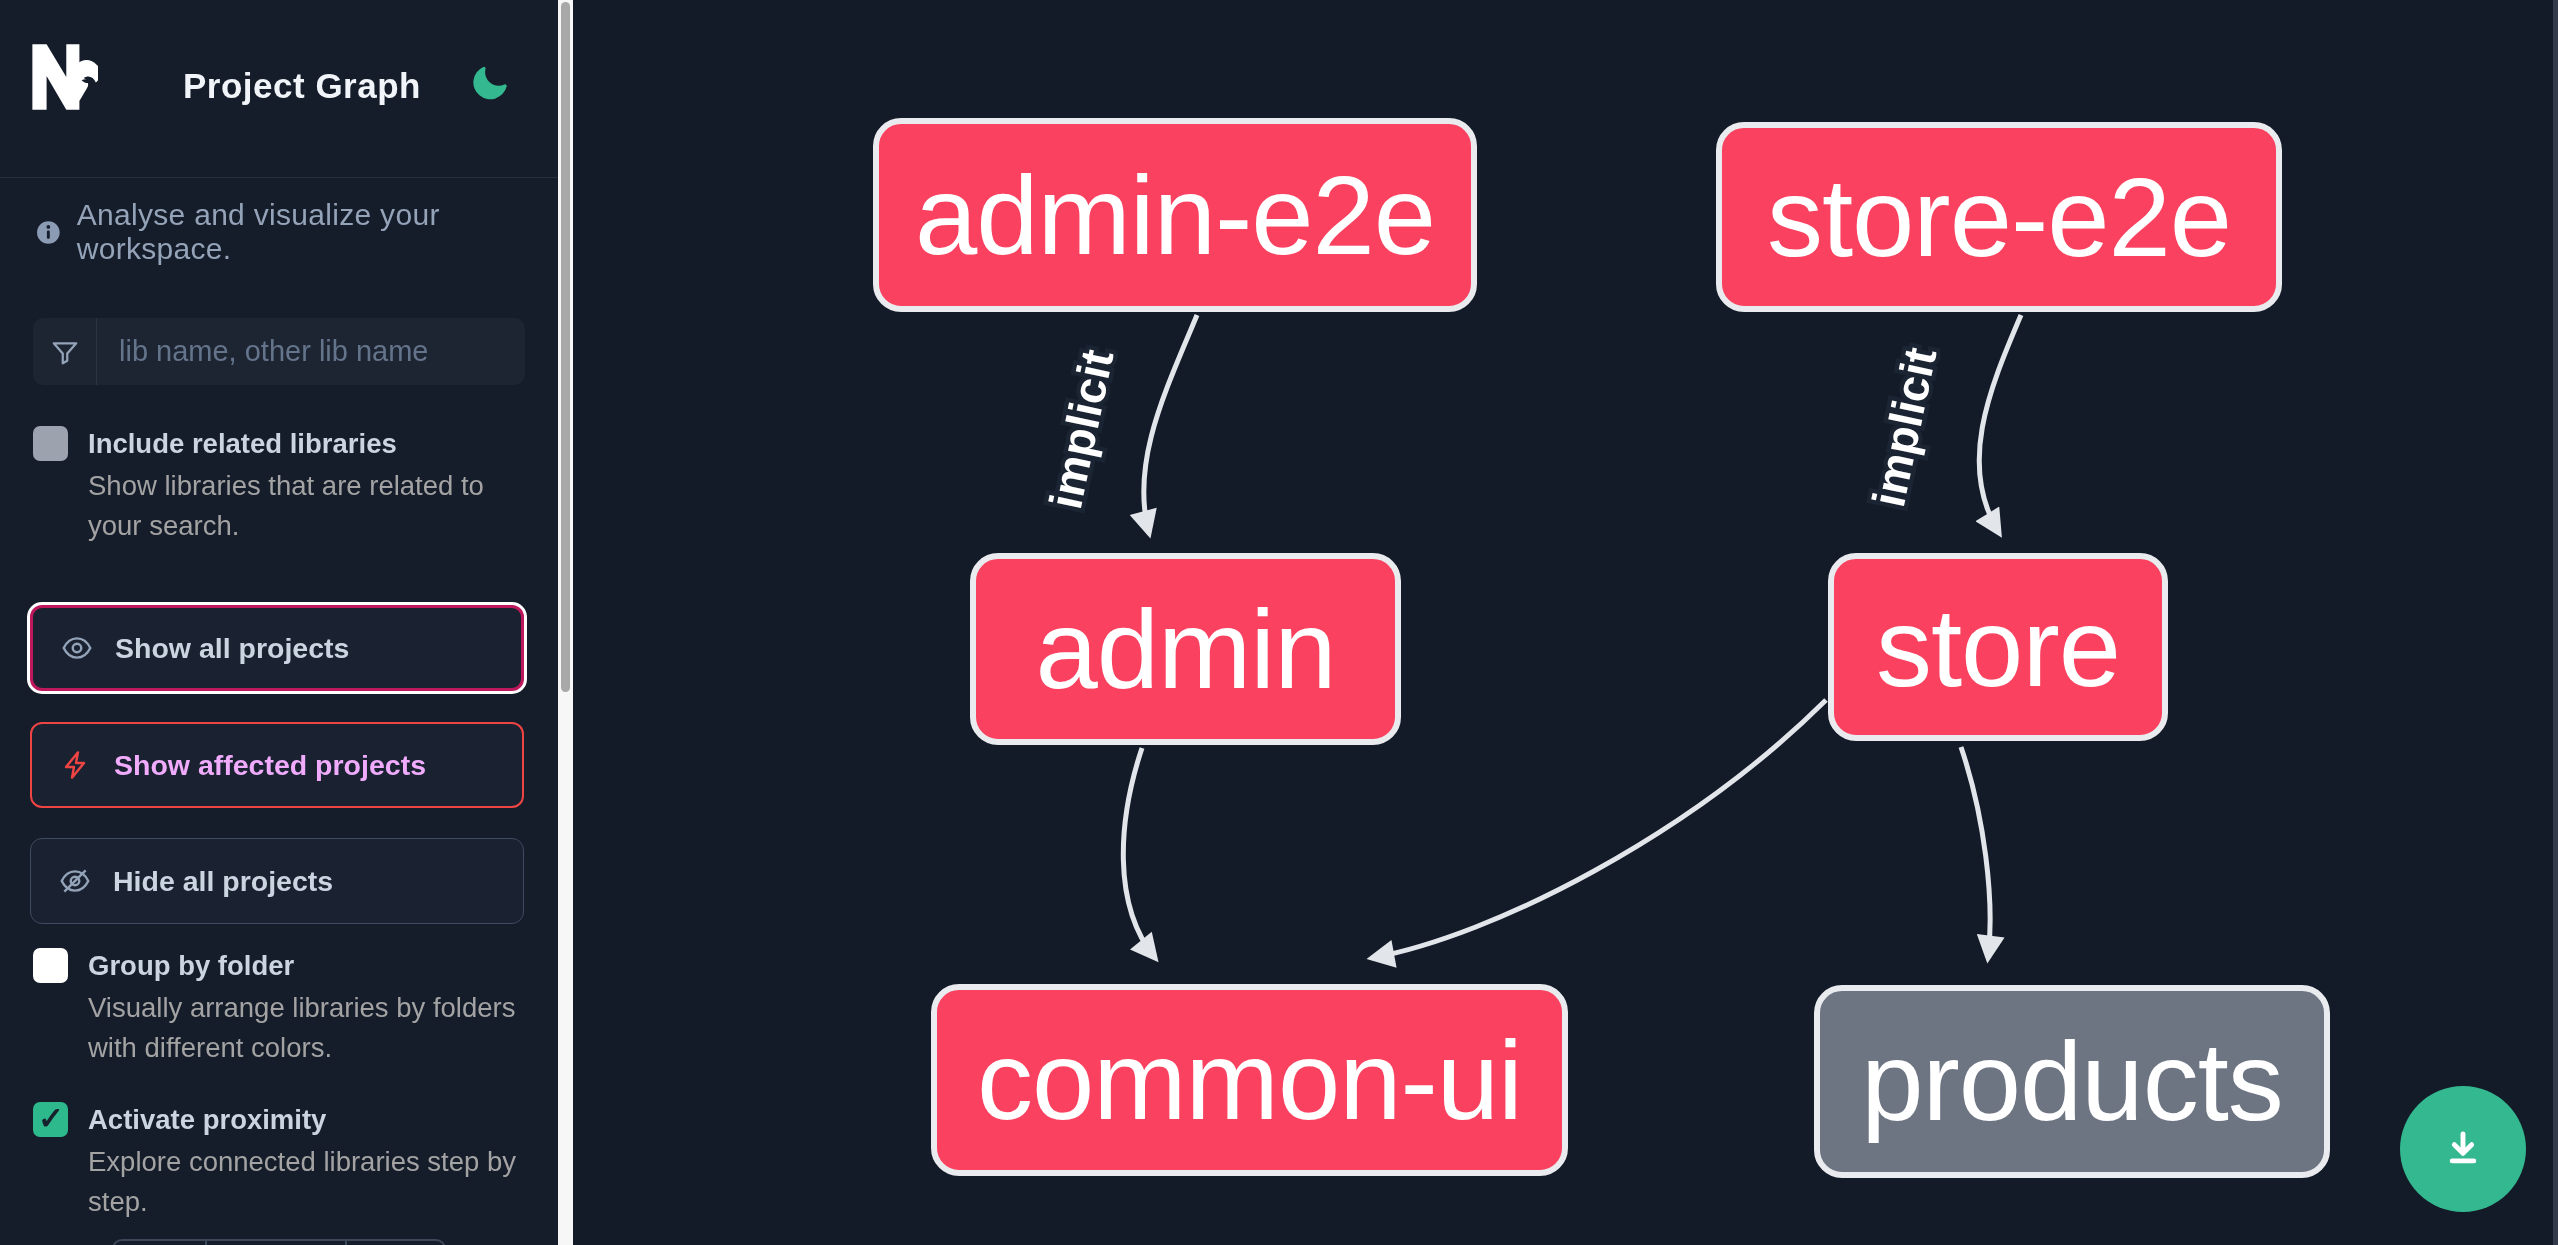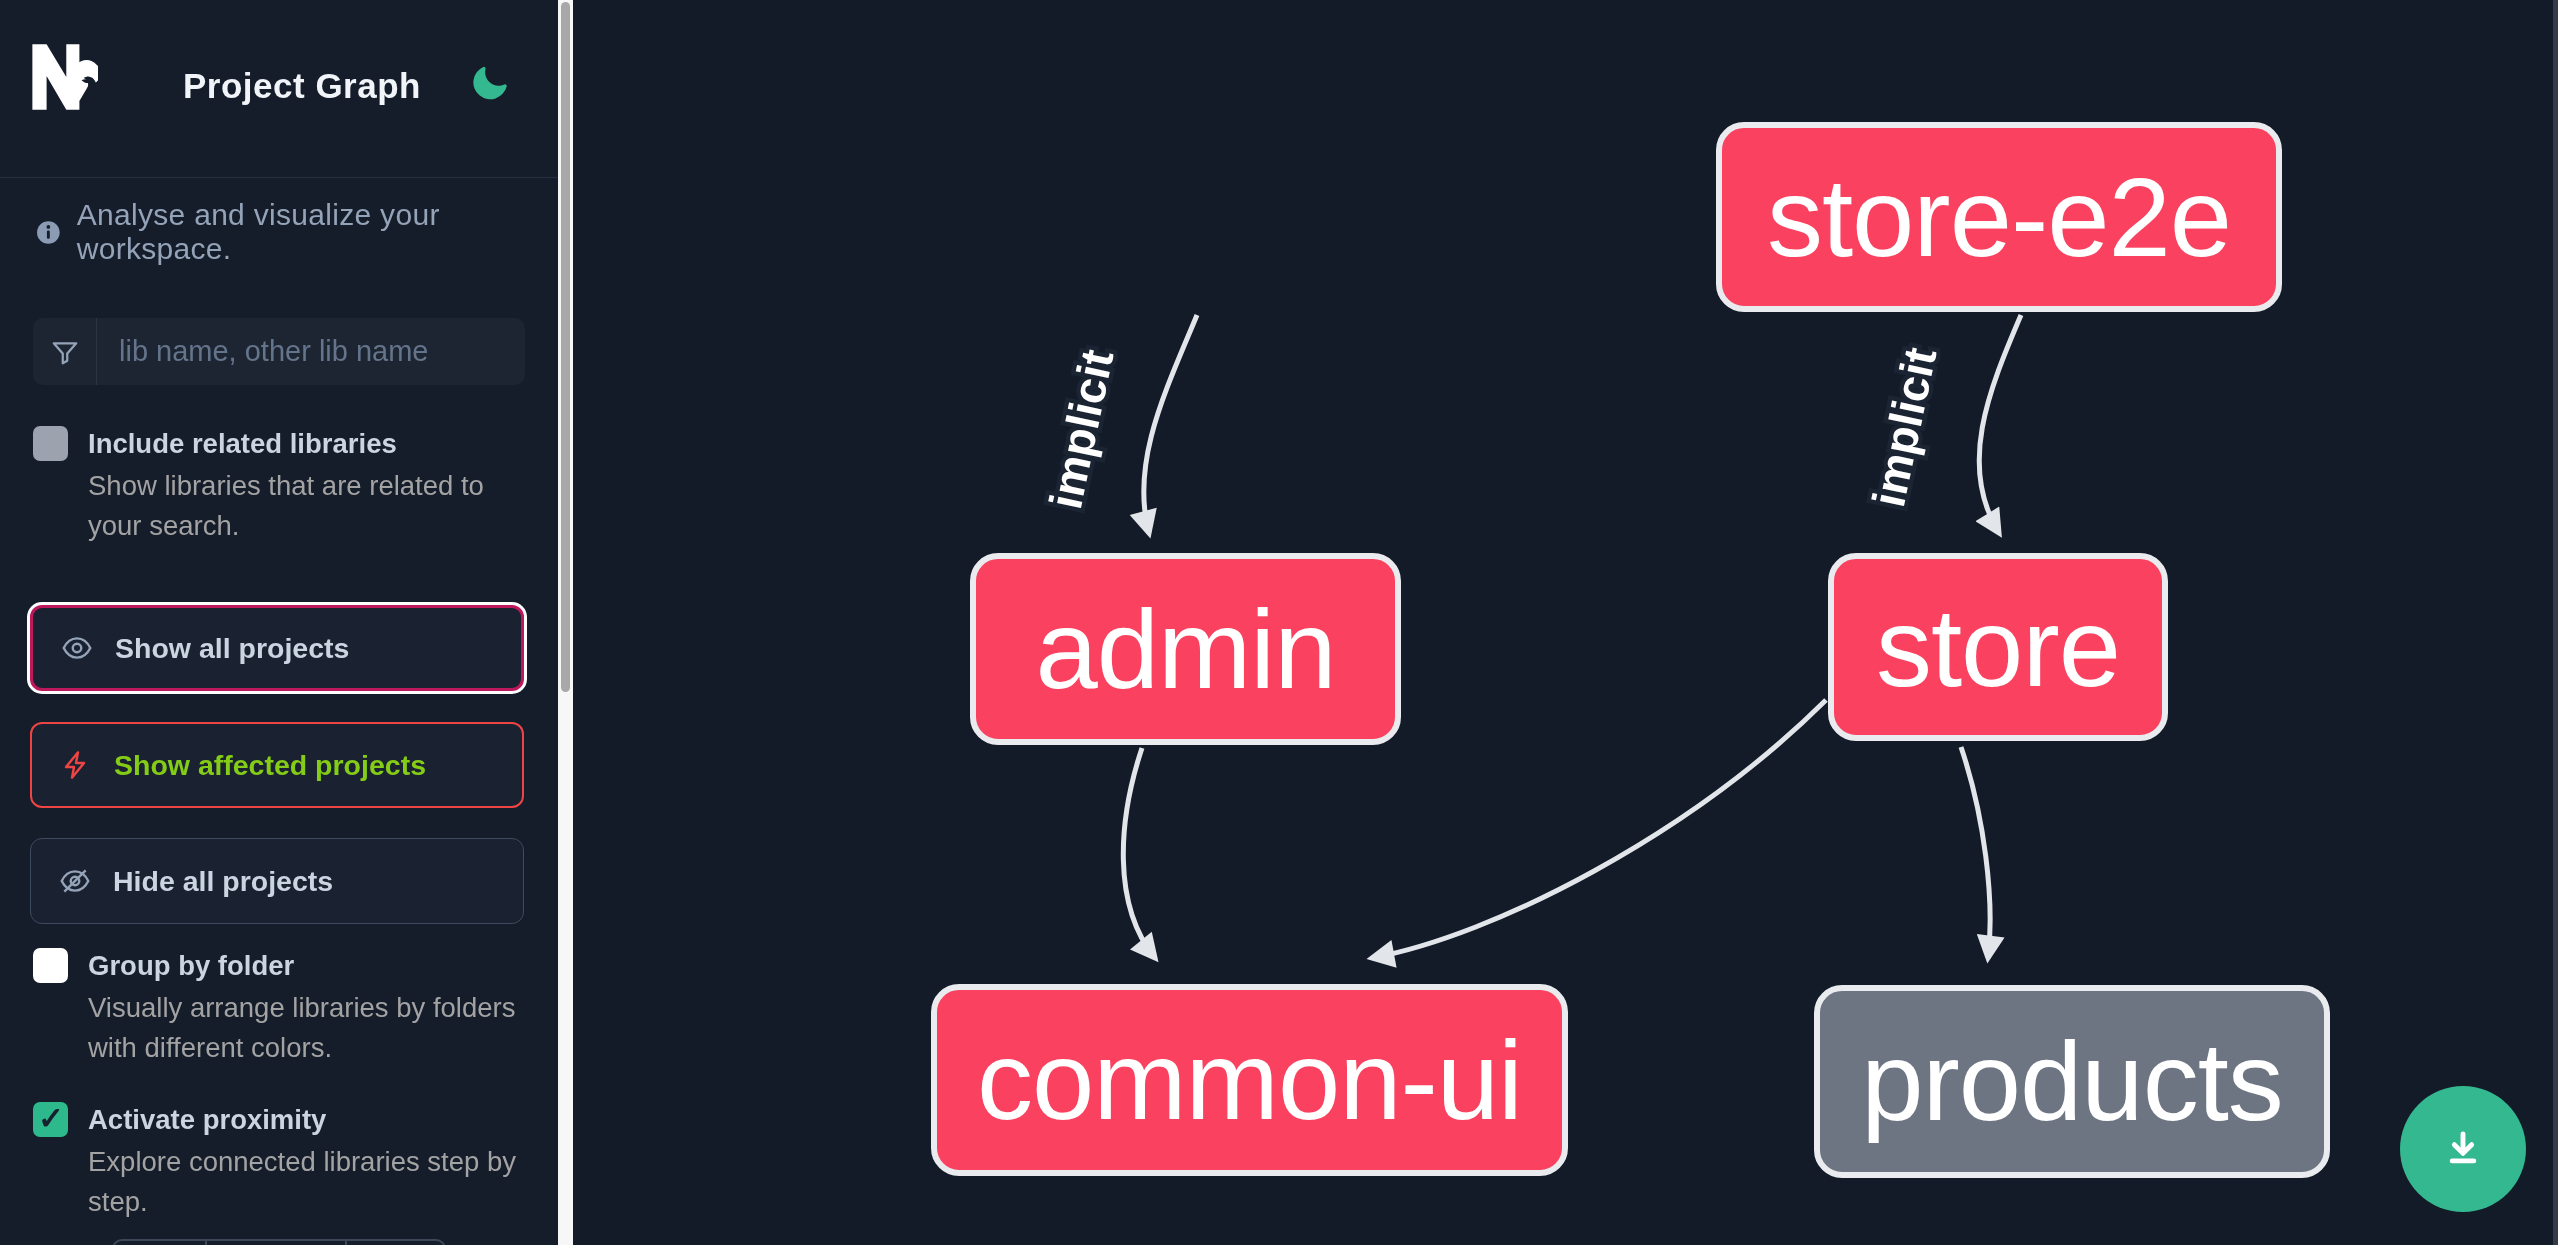--- a/index.html
+++ b/index.html
@@ -39,21 +39,21 @@
                            color:#17212e; font-size:31px; font-weight:bold; }
   .toggle-label { color:#cbd5e1; font-size:27.5px; font-weight:bold; line-height:39px; }
   .toggle-desc  { color:#a3a3a3; font-size:27.5px; line-height:40px; max-width:462px; margin-top:3px; }
 
   .sb-btn { position:absolute; left:30px; width:494px; height:86px; border-radius:12px;
             background:#1a2231; display:flex; align-items:center; gap:22px; padding:0 28px;
             cursor:pointer; border:1.5px solid #3d4a5f; color:#cbd5e1;
             font-family:"Liberation Sans", sans-serif; font-size:28.5px; font-weight:bold; }
   .sb-btn svg { flex:0 0 auto; }
   .sb-btn.focused { border:3px solid #be185d; box-shadow:0 0 0 3px #ffffff; }
-  .sb-btn.affected { border:2px solid #ef4444; color:#84cc16; }
+  .sb-btn.affected { border:2px solid #ef4444; color:#f0abfc; }
 
   .partial-seg { position:absolute; left:112px; top:1239px; width:334px; height:26px;
                  background:#161e2c; border:2px solid #3c4759;
                  border-radius:10px 10px 0 0; display:flex; }
   .partial-seg .seg { height:100%; border-right:2px solid #3c4759; }
   .partial-seg .seg:last-child { border-right:none; }
 
   
   .sb-scrollbar { position:absolute; left:558px; top:0; width:15px; height:1245px;
                   background:#f7f7f7; z-index:11; }
@@ -95,20 +95,21 @@
         <path d="M 1142 748 C 1118 820 1112 905 1155 958" marker-end="url(#ah)"></path>
         <path d="M 1826 700 C 1690 835 1495 935 1372 958" marker-end="url(#ah)"></path>
         <path d="M 1961 747 C 1984 815 1995 900 1988 958" marker-end="url(#ah)"></path>
       </g>
       <g font-family="Liberation Sans, sans-serif" font-size="46" font-weight="bold" fill="#ffffff" stroke="#1b2433" stroke-width="9" paint-order="stroke" text-anchor="middle">
         <text transform="translate(1085,430) rotate(-78)" dominant-baseline="middle">implicit</text>
         <text transform="translate(1908,428) rotate(-78)" dominant-baseline="middle">implicit</text>
       </g>
     </svg>
 
+    <div class="node pink" style="left:300px; top:118px; width:604px; height:194px;">admin-e2e</div>
     <div class="node pink" style="left:1143px; top:122px; width:566px; height:190px;">store-e2e</div>
     <div class="node pink" style="left:397px; top:553px; width:431px; height:192px;">admin</div>
     <div class="node pink" style="left:1255px; top:553px; width:340px; height:188px;">store</div>
     <div class="node pink" style="left:358px; top:984px; width:637px; height:192px;">common-ui</div>
     <div class="node gray" style="left:1241px; top:985px; width:516px; height:193px;">products</div>
   </div>
 
   <div class="sidebar">
     <div class="sb-header">
       <svg class="nx-logo" viewBox="0 0 64 64">

